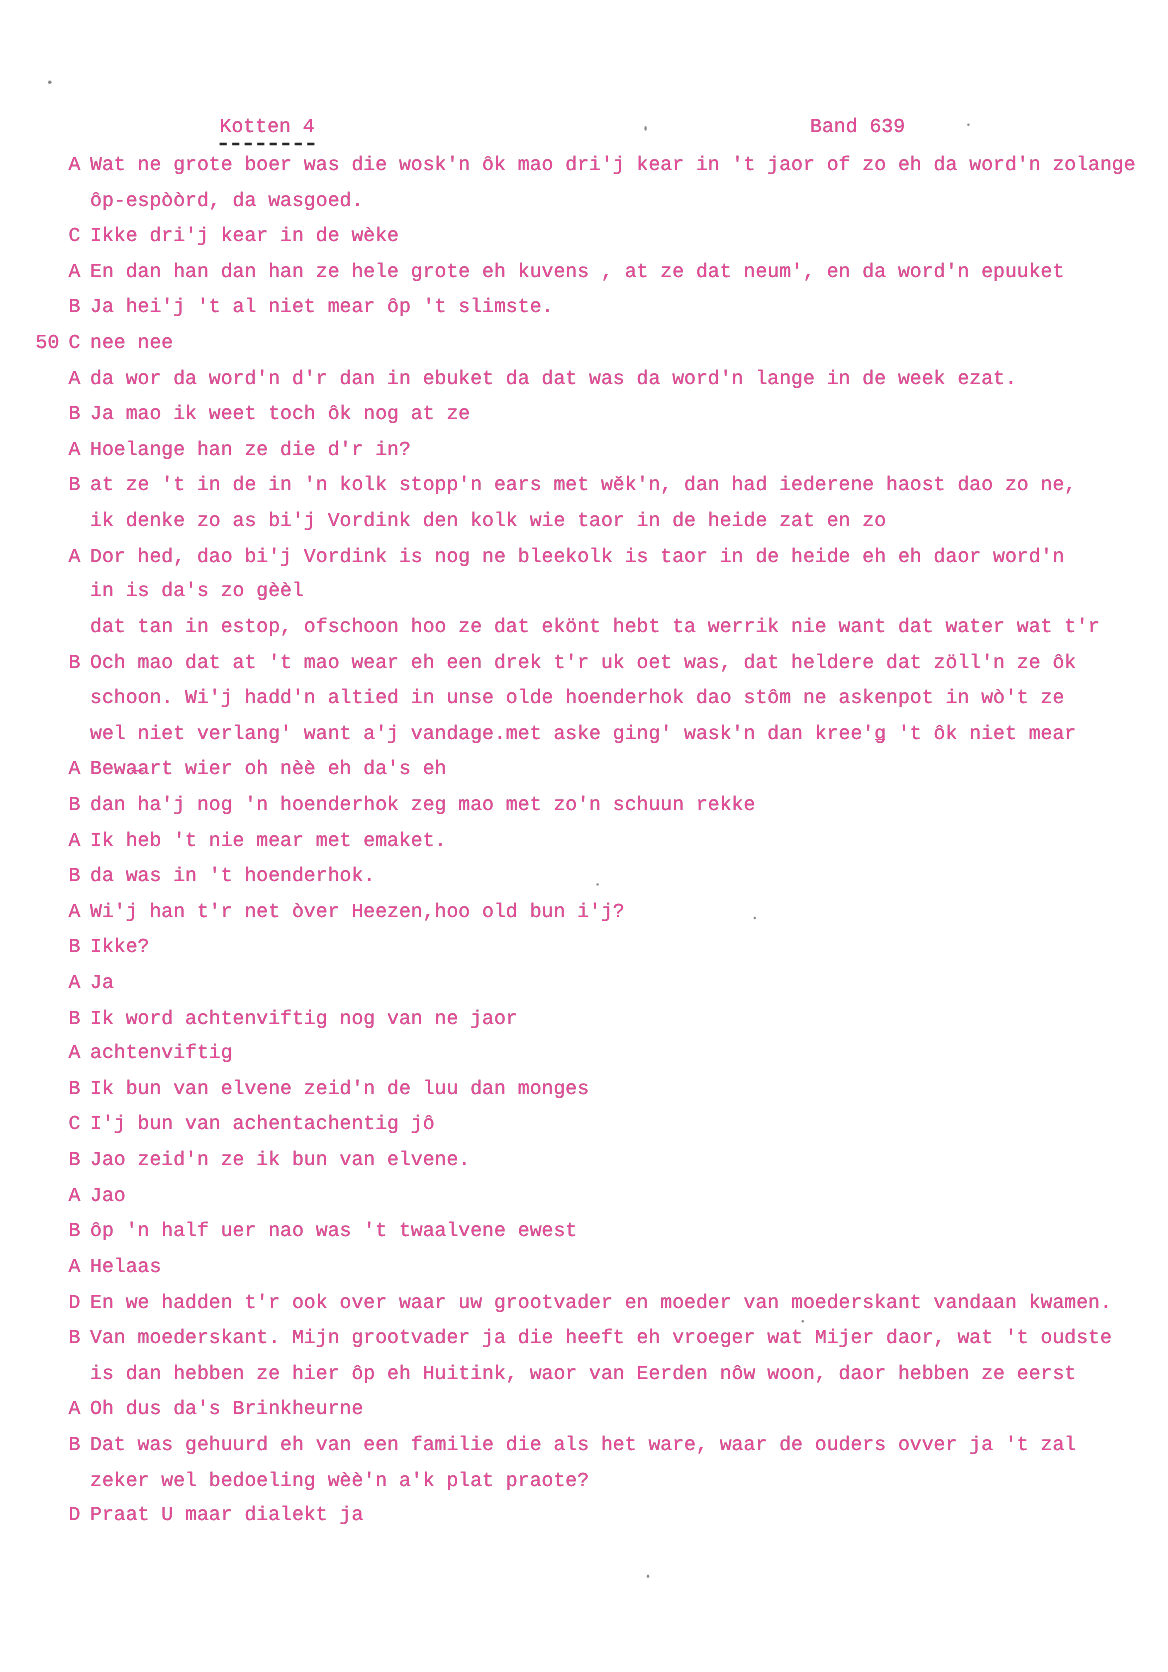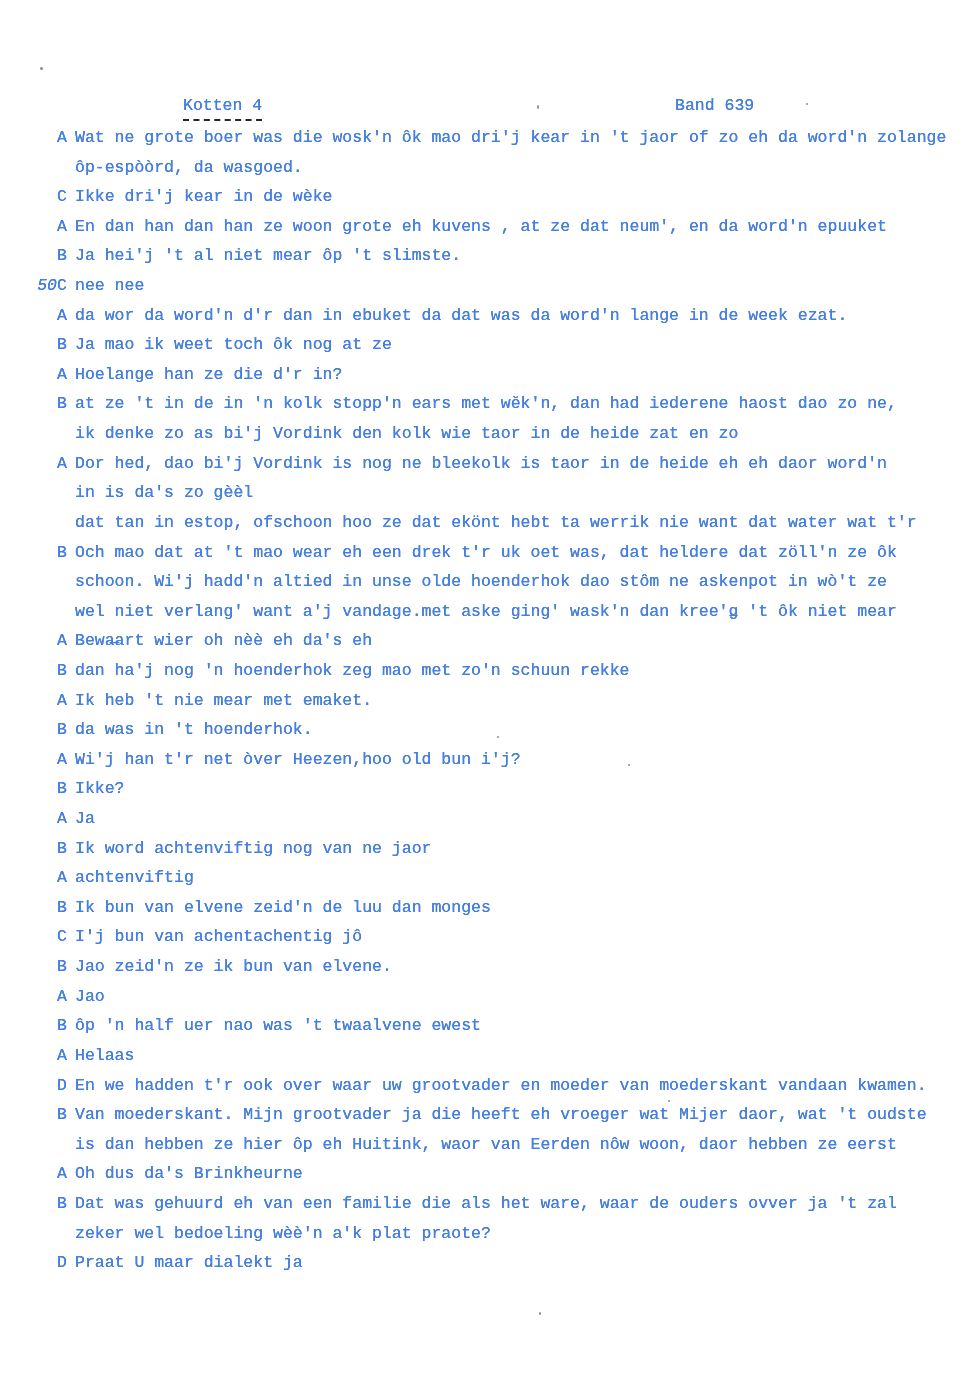--- a/index.html
+++ b/index.html
@@ -8,21 +8,21 @@
     background: #ffffff;
   }
   .page {
     position: relative;
     width: 973px;
     height: 1393px;
     background: #ffffff;
     overflow: hidden;
     font-family: "Liberation Mono", "DejaVu Sans Mono", monospace;
     font-size: 16.5px;
-    color: #3b82f6;
+    color: #ec4899;
     text-shadow: 0 0 0.5px rgba(10,10,10,0.65);
   }
   .header {
     position: absolute;
     top: 96px;
     left: 0;
     right: 0;
     height: 30px;
     white-space: pre;
   }
@@ -46,22 +46,21 @@
   }
   .line {
     display: grid;
     grid-template-columns: 35px 18px auto;
     padding-left: 22px;
     height: 29.62px;
     line-height: 29.62px;
     white-space: pre;
   }
   .line .num {
-    text-align: right;
-    font-style: italic;
+    text-align: center;
   }
   .speck {
     position: absolute;
     width: 3px;
     height: 3px;
     border-radius: 50%;
     background: rgba(40,40,40,0.55);
   }
   .s1 { left: 40px;  top: 67px;  }
   .s2 { left: 537px; top: 105px; width: 2px; height: 4px; }
@@ -96,21 +95,21 @@
 
   <div class="line">
     <span class="num"></span>
     <span class="speaker">C</span>
     <span class="text">Ikke dri'j kear in de wèke</span>
   </div>
 
   <div class="line">
     <span class="num"></span>
     <span class="speaker">A</span>
-    <span class="text">En dan han dan han ze woon grote eh kuvens , at ze dat neum', en da word'n epuuket</span>
+    <span class="text">En dan han dan han ze hele grote eh kuvens , at ze dat neum', en da word'n epuuket</span>
   </div>
 
   <div class="line">
     <span class="num"></span>
     <span class="speaker">B</span>
     <span class="text">Ja hei'j 't al niet mear ôp 't slimste.</span>
   </div>
 
   <div class="line">
     <span class="num">50</span>

